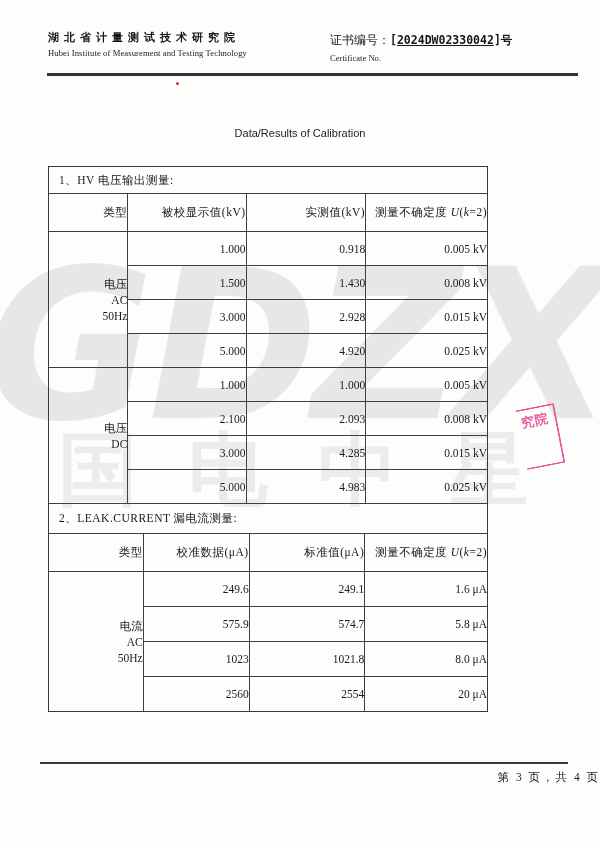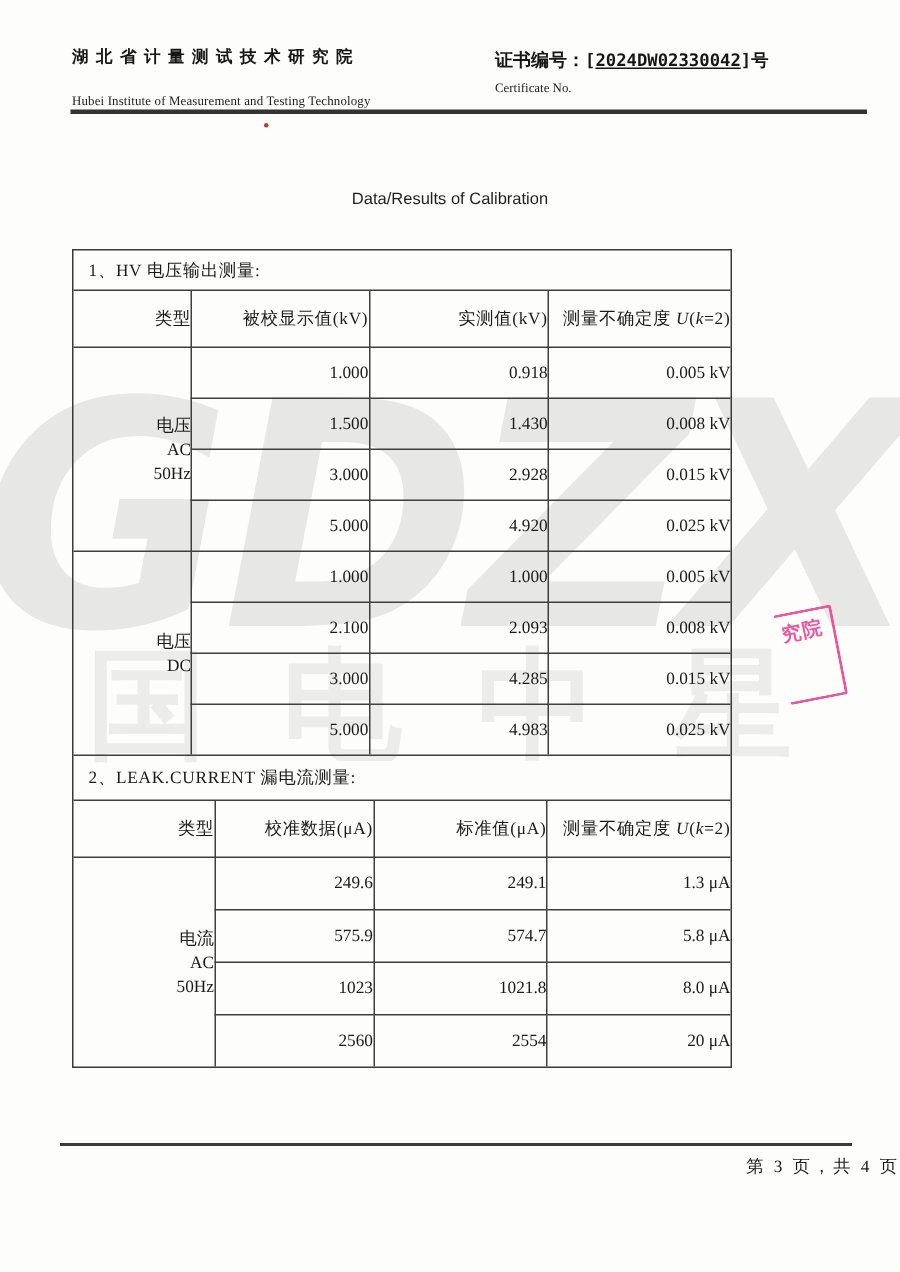--- a/index.html
+++ b/index.html
@@ -32,24 +32,24 @@
     white-space:nowrap;z-index:0;
   }
 
   
   .hdr-left{position:absolute;left:48px;top:30px;z-index:2;}
   .inst-cn{
     font-family:"Liberation Sans",sans-serif;
     font-size:11px;font-weight:bold;letter-spacing:5px;color:#161616;
     white-space:nowrap;
   }
-  .inst-en{font-size:8.6px;margin-top:17px;color:#222;letter-spacing:0.1px;}
+  .inst-en{font-size:8.6px;margin-top:3px;color:#222;letter-spacing:0.1px;}
   .hdr-right{position:absolute;left:330px;top:32px;z-index:2;}
   .cert-line{font-size:12px;white-space:nowrap;color:#161616;}
-  .cert-label{font-family:"Liberation Sans",sans-serif;font-weight:bold;}
+  .cert-label{font-family:"Liberation Sans",sans-serif;font-weight:normal;}
   .cert-no{font-family:"DejaVu Sans Mono","Liberation Mono",monospace;font-size:11.5px;font-weight:bold;text-decoration:underline;}
   .cert-bracket{font-family:"DejaVu Sans Mono","Liberation Mono",monospace;font-size:11.5px;font-weight:bold;}
   .cert-en{font-size:8.6px;margin-top:4px;color:#222;}
 
   .top-rule{position:absolute;left:47px;top:73px;width:531px;height:3px;background:#333;z-index:2;}
   .speck{position:absolute;left:176px;top:82px;width:3px;height:3px;border-radius:50%;background:#c0392b;z-index:2;}
 
   
   .title-cn{
     position:absolute;left:0;top:94px;width:600px;text-align:center;
@@ -226,21 +226,21 @@
       </thead>
       <tbody>
         <tr>
           <td class="type" rowspan="4">
             <div>电流</div>
             <div>AC</div>
             <div>50Hz</div>
           </td>
           <td>249.6</td>
           <td>249.1</td>
-          <td>1.3 μA</td>
+          <td>1.6 μA</td>
         </tr>
         <tr>
           <td>575.9</td>
           <td>574.7</td>
           <td>5.8 μA</td>
         </tr>
         <tr>
           <td>1023</td>
           <td>1021.8</td>
           <td>8.0 μA</td>

